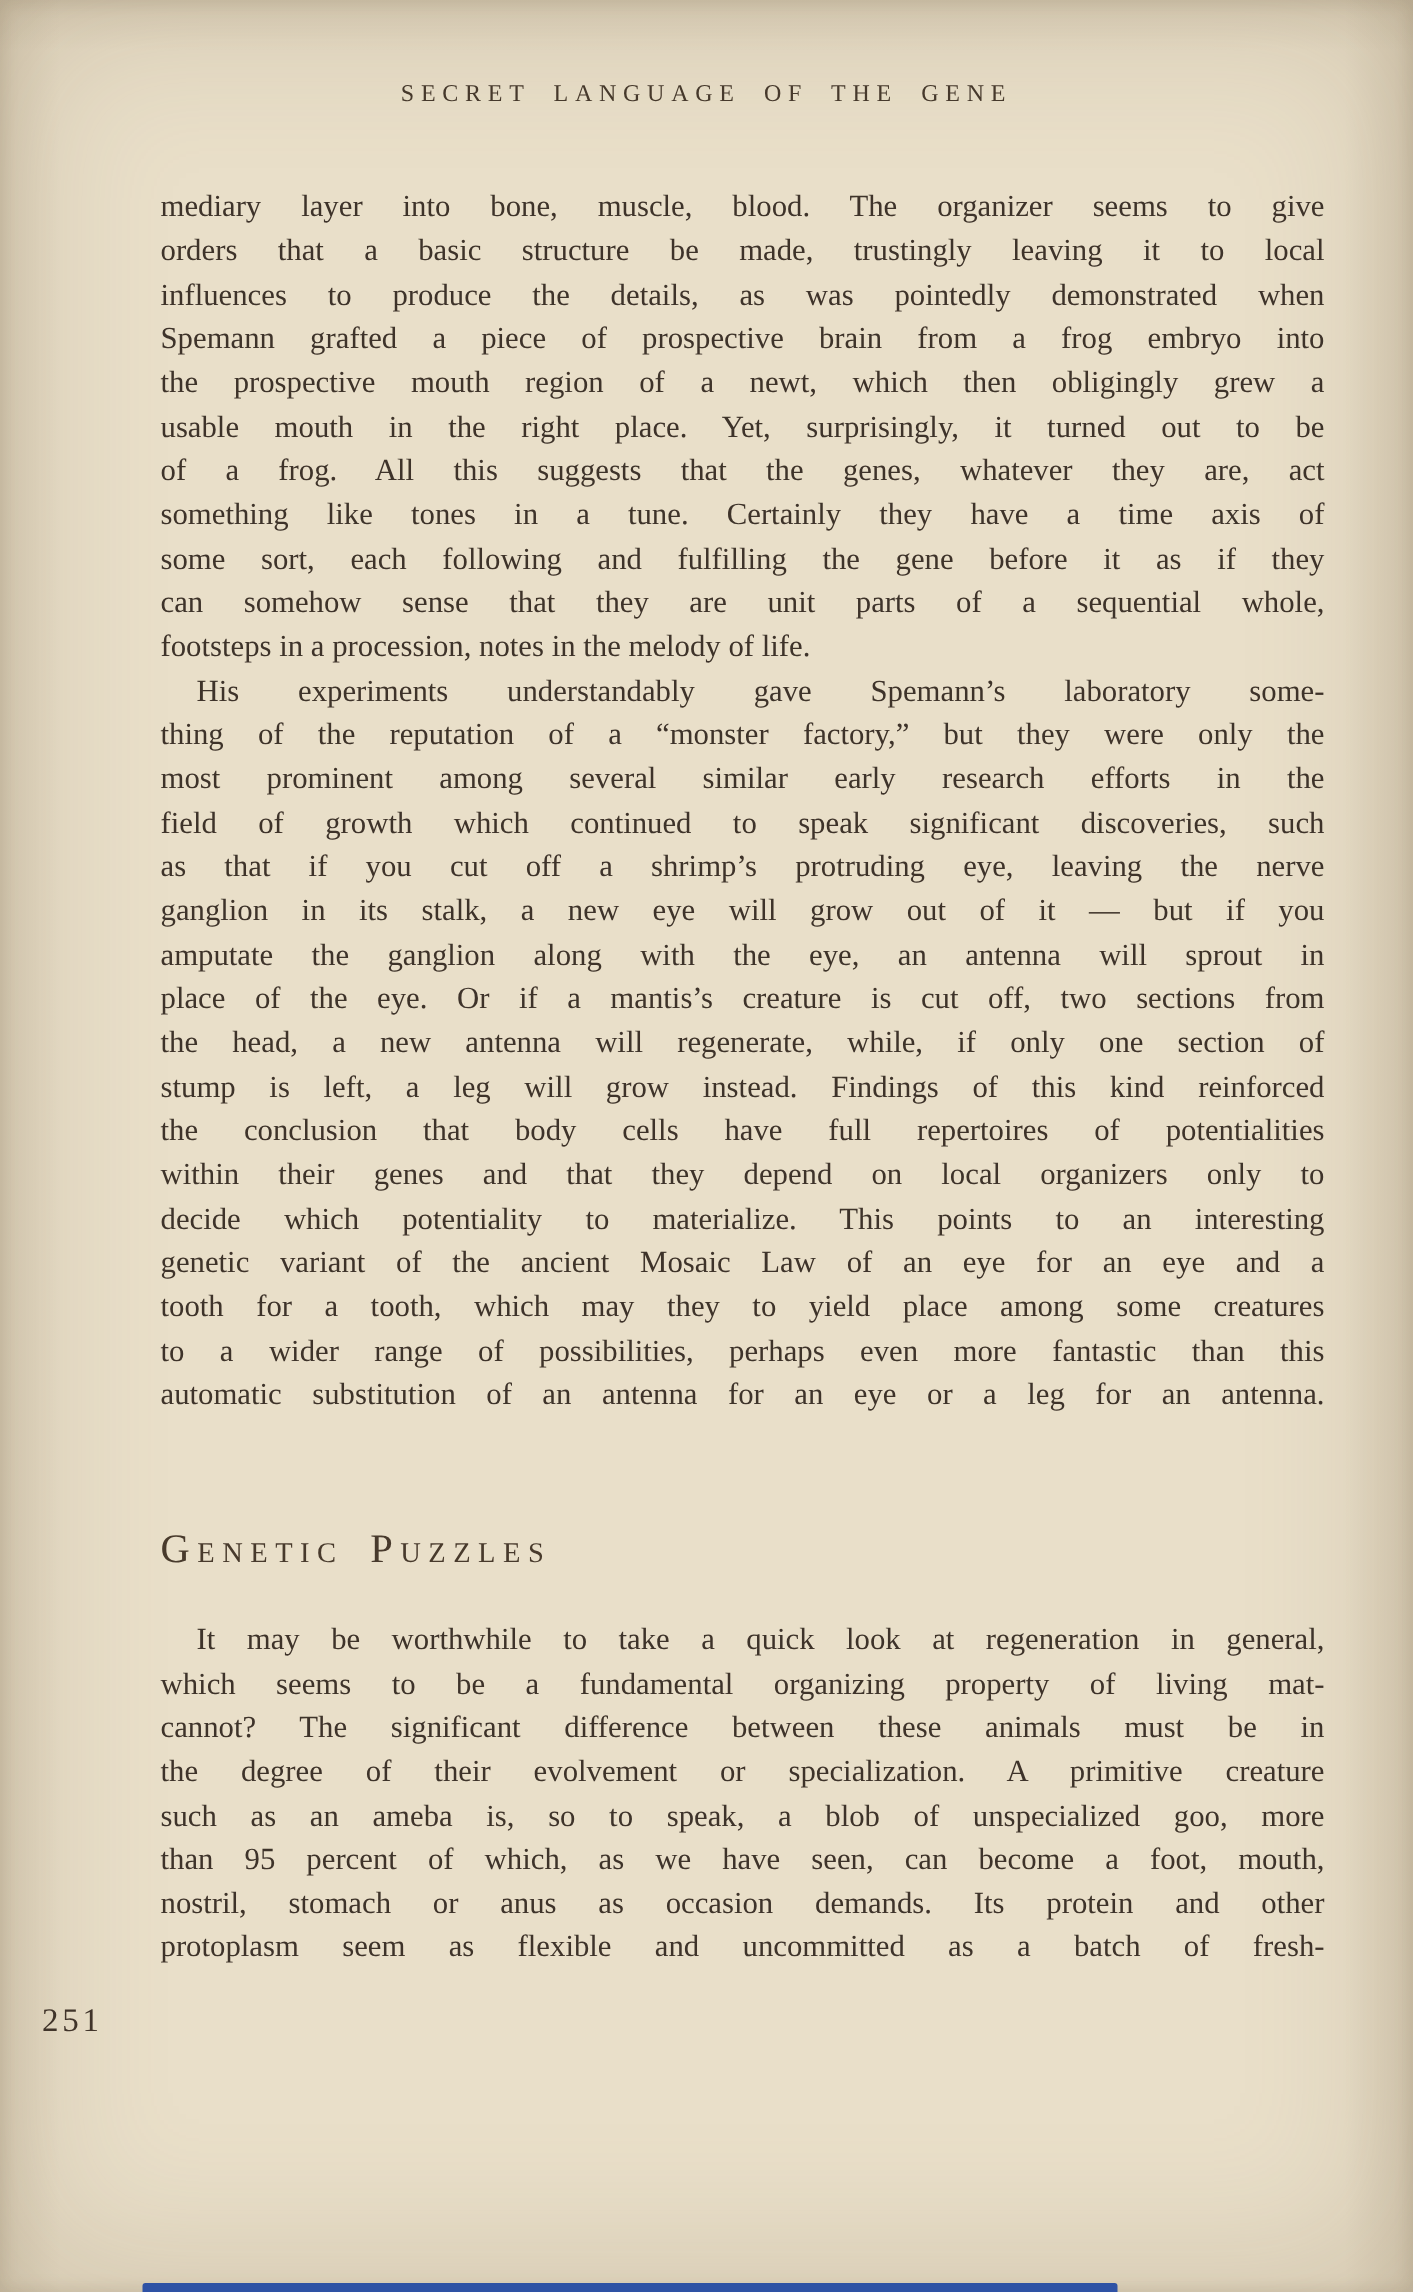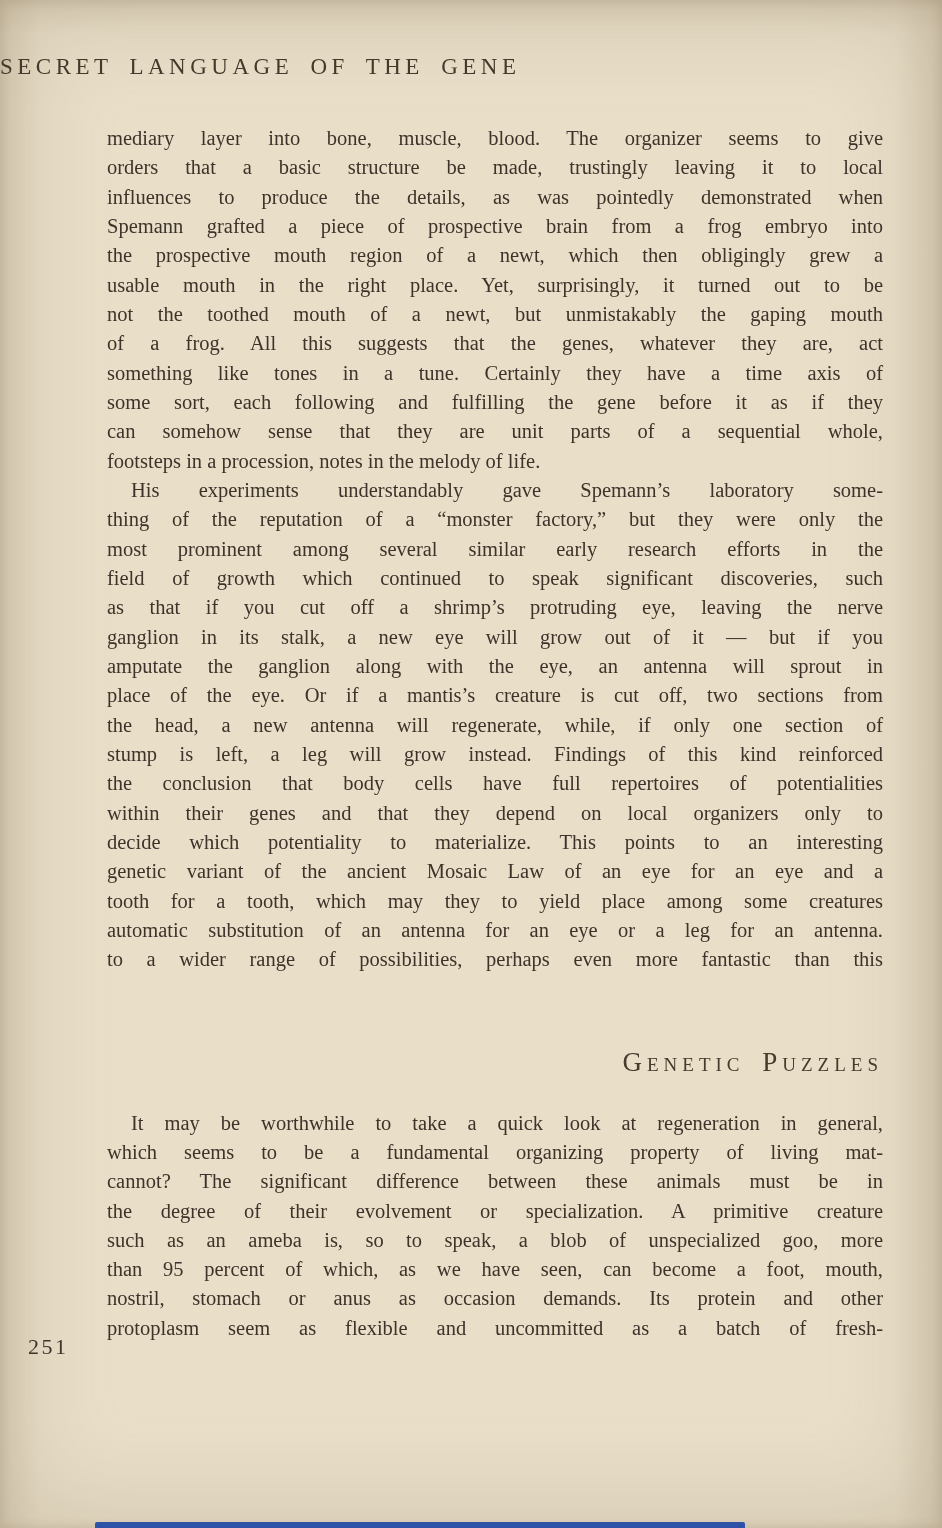--- a/index.html
+++ b/index.html
@@ -21,22 +21,22 @@
     position:absolute; inset:0;
     background:
       linear-gradient(to right, rgba(120,100,70,0.10) 0 6px, rgba(120,100,70,0) 40px),
       linear-gradient(to left,  rgba(120,100,70,0.12) 0 6px, rgba(120,100,70,0) 46px),
       linear-gradient(to bottom,rgba(120,100,70,0.10) 0 5px, rgba(120,100,70,0) 34px);
     pointer-events:none;
   }
   .running-head {
     position: absolute;
     top: 54px; left: 0; right: 0;
-    text-align: left;
-    font-size: 23px;
+    text-align: center;
+    font-size: 16px;
     letter-spacing: 4.5px;
     word-spacing: 7px;
     color: #46392c;
   }
   .body-text {
     position: absolute;
     top: 124px;
     left: 107px;
     width: 776px;
     font-size: 20.5px;
@@ -46,21 +46,21 @@
   .line {
     line-height: 29.33px;
     text-align: justify;
     text-align-last: justify;
     white-space: normal;
   }
   .line.indent { padding-left: 24px; }
   .line.last-free { text-align-last: left; }
   .section-heading {
     margin: 72px 0 31px 0;
-    text-align: right;
+    text-align: left;
     font-variant: small-caps;
     font-weight: normal;
     font-size: 27px;
     letter-spacing: 5px;
     word-spacing: 6px;
     color: #483a2c;
   }
   .page-number {
     position: absolute;
     left: 28px;
@@ -88,21 +88,20 @@
 
   <div class="body-text">
 
     <div class="para">
         <div class="line">mediary layer into bone, muscle, blood. The organizer seems to give</div>
         <div class="line">orders that a basic structure be made, trustingly leaving it to local</div>
         <div class="line">influences to produce the details, as was pointedly demonstrated when</div>
         <div class="line">Spemann grafted a piece of prospective brain from a frog embryo into</div>
         <div class="line">the prospective mouth region of a newt, which then obligingly grew a</div>
         <div class="line">usable mouth in the right place. Yet, surprisingly, it turned out to be</div>
-        <div class="line">not the toothed mouth of a newt, but unmistakably the gaping mouth</div>
         <div class="line">of a frog. All this suggests that the genes, whatever they are, act</div>
         <div class="line">something like tones in a tune. Certainly they have a time axis of</div>
         <div class="line">some sort, each following and fulfilling the gene before it as if they</div>
         <div class="line">can somehow sense that they are unit parts of a sequential whole,</div>
         <div class="line last-free">footsteps in a procession, notes in the melody of life.</div>
       </div>
 
     <div class="para">
         <div class="line indent">His experiments understandably gave Spemann’s laboratory some-</div>
         <div class="line">thing of the reputation of a “monster factory,” but they were only the</div>
@@ -112,22 +111,22 @@
         <div class="line">ganglion in its stalk, a new eye will grow out of it — but if you</div>
         <div class="line">amputate the ganglion along with the eye, an antenna will sprout in</div>
         <div class="line">place of the eye. Or if a mantis’s creature is cut off, two sections from</div>
         <div class="line">the head, a new antenna will regenerate, while, if only one section of</div>
         <div class="line">stump is left, a leg will grow instead. Findings of this kind reinforced</div>
         <div class="line">the conclusion that body cells have full repertoires of potentialities</div>
         <div class="line">within their genes and that they depend on local organizers only to</div>
         <div class="line">decide which potentiality to materialize. This points to an interesting</div>
         <div class="line">genetic variant of the ancient Mosaic Law of an eye for an eye and a</div>
         <div class="line">tooth for a tooth, which may they to yield place among some creatures</div>
+        <div class="line">to a wider range of possibilities, perhaps even more fantastic than this</div>
         <div class="line">automatic substitution of an antenna for an eye or a leg for an antenna.</div>
-        <div class="line">to a wider range of possibilities, perhaps even more fantastic than this</div>
       </div>
 
     <h2 class="section-heading">Genetic Puzzles</h2>
 
     <div class="para">
         <div class="line indent">It may be worthwhile to take a quick look at regeneration in general,</div>
         <div class="line">which seems to be a fundamental organizing property of living mat-</div>
         <div class="line">cannot? The significant difference between these animals must be in</div>
         <div class="line">the degree of their evolvement or specialization. A primitive creature</div>
         <div class="line">such as an ameba is, so to speak, a blob of unspecialized goo, more</div>

